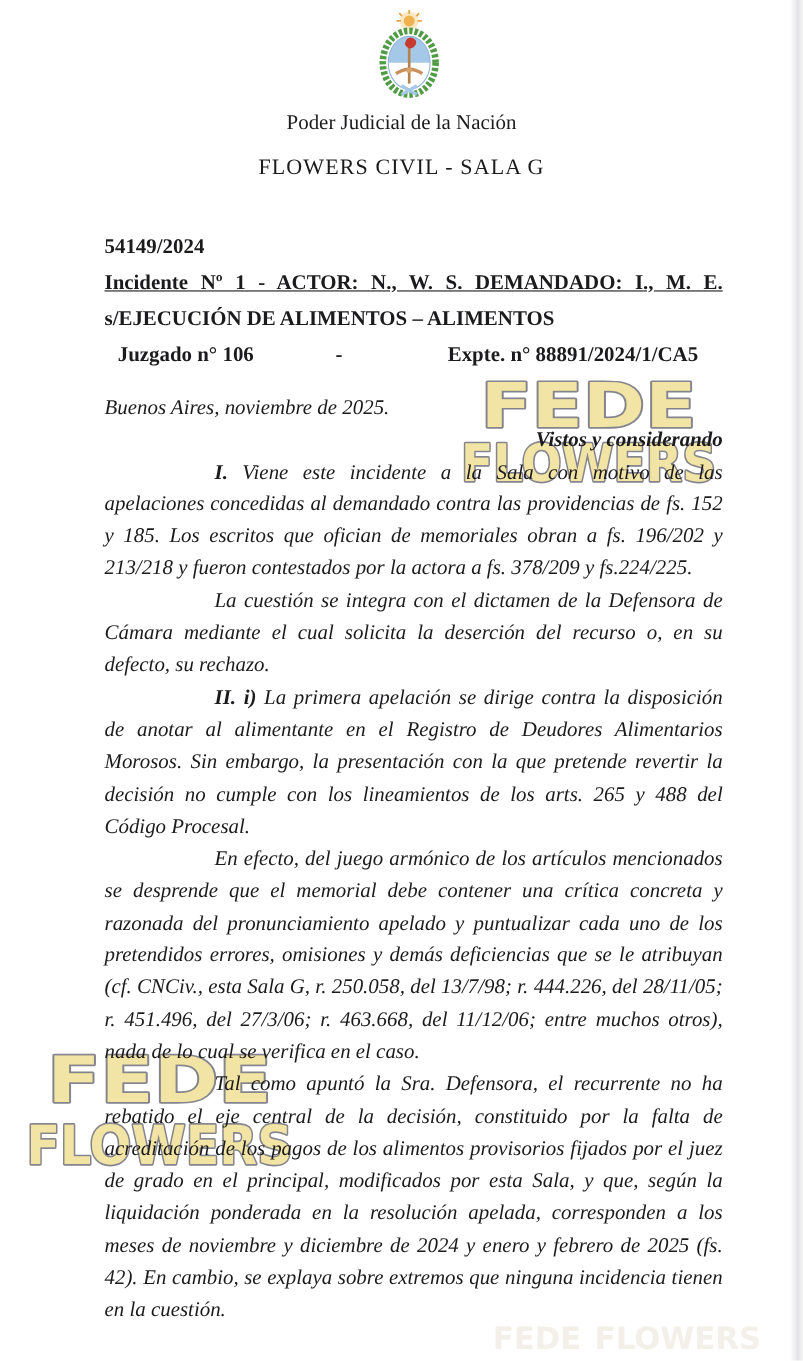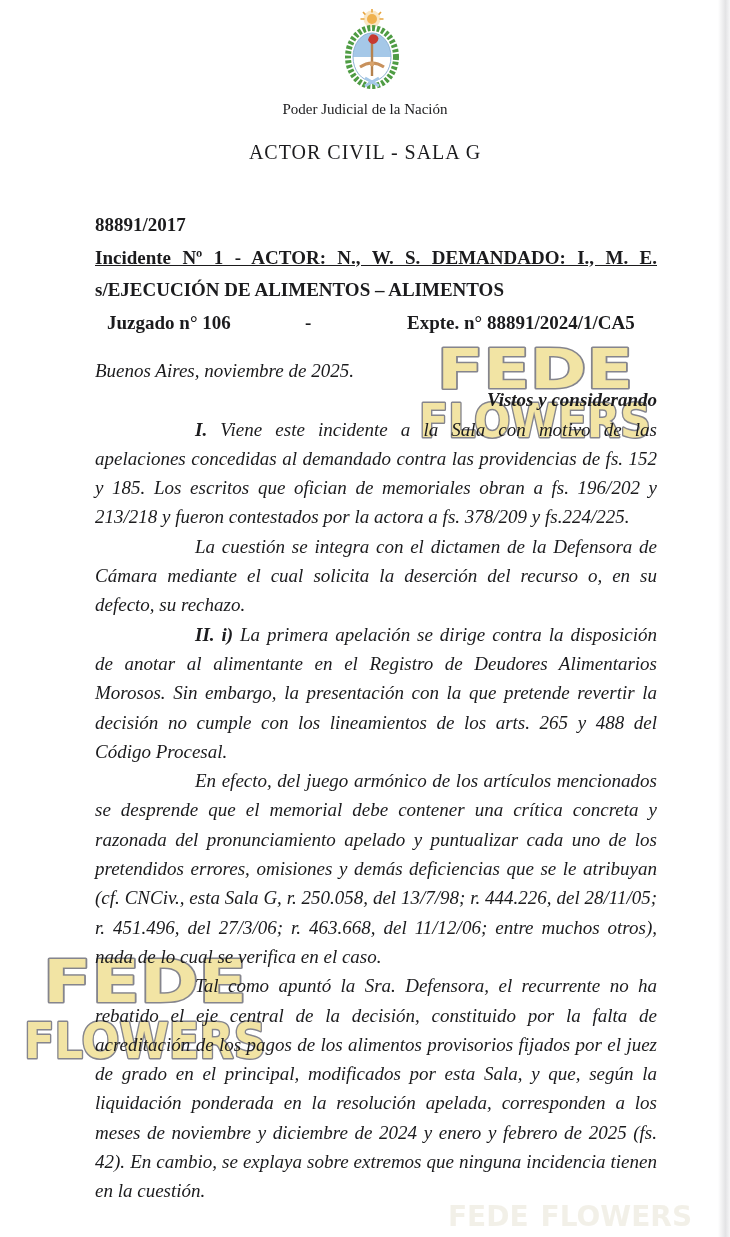--- a/index.html
+++ b/index.html
@@ -12,21 +12,21 @@
     overflow:hidden;
   }
   .edge-right {
     position:absolute; right:0; top:0; width:12px; height:100%;
     background:linear-gradient(to right, rgba(0,0,0,0) 0%, #e3e3e5 62%, #f6f6f7 100%);
     z-index:3;
   }
   .escudo { position:absolute; left:338px; top:8px; z-index:2; }
   .hdr-institution {
     position:absolute; top:101px; left:0; width:730px;
-    text-align:center; font-size:15px; z-index:2;
+    text-align:center; font-size:19px; z-index:2;
   }
   .hdr-court {
     position:absolute; top:141px; left:0; width:730px;
     text-align:center; font-size:20px; letter-spacing:1px; z-index:2;
   }
   .case-block {
     position:absolute; left:95px; top:209px; width:562px;
     font-weight:bold; font-size:19px; line-height:32.5px; z-index:2;
   }
   .case-line { margin:0; }
@@ -89,24 +89,24 @@
     <path d="M30,32 q2,-8 8,-5 q5,3 0,8 q-5,3 -8,-3 Z" fill="#c63a31"></path>
     <path d="M22,59 q12,-8 24,0" stroke="#c8915c" stroke-width="3" fill="none"></path>
     <circle cx="34" cy="56" r="2.4" fill="#d8a36b"></circle>
   </g>
   <g>
     <path d="M27,78 L41,70 M27,70 L41,78" stroke="#a5c8e8" stroke-width="3" fill="none"></path>
   </g>
 </svg>
 
 <div class="hdr-institution">Poder Judicial de la Nación</div>
-<div class="hdr-court">ACTOR CIVIL - SALA G</div>
+<div class="hdr-court">FLOWERS CIVIL - SALA G</div>
 
 <div class="case-block">
-  <p class="case-line">88891/2017</p>
+  <p class="case-line">54149/2024</p>
   <p class="case-line case-caption1">Incidente Nº 1 - ACTOR: N., W. S. DEMANDADO: I., M. E.</p>
   <p class="case-line">s/EJECUCIÓN DE ALIMENTOS – ALIMENTOS</p>
   <div class="case-row">
     <span class="office">Juzgado n° 106</span>
     <span class="sep">-</span>
     <span class="docket">Expte. n° 88891/2024/1/CA5</span>
   </div>
 </div>
 
 <svg class="wm" style="left:415px; top:338px;" width="240" height="106">

